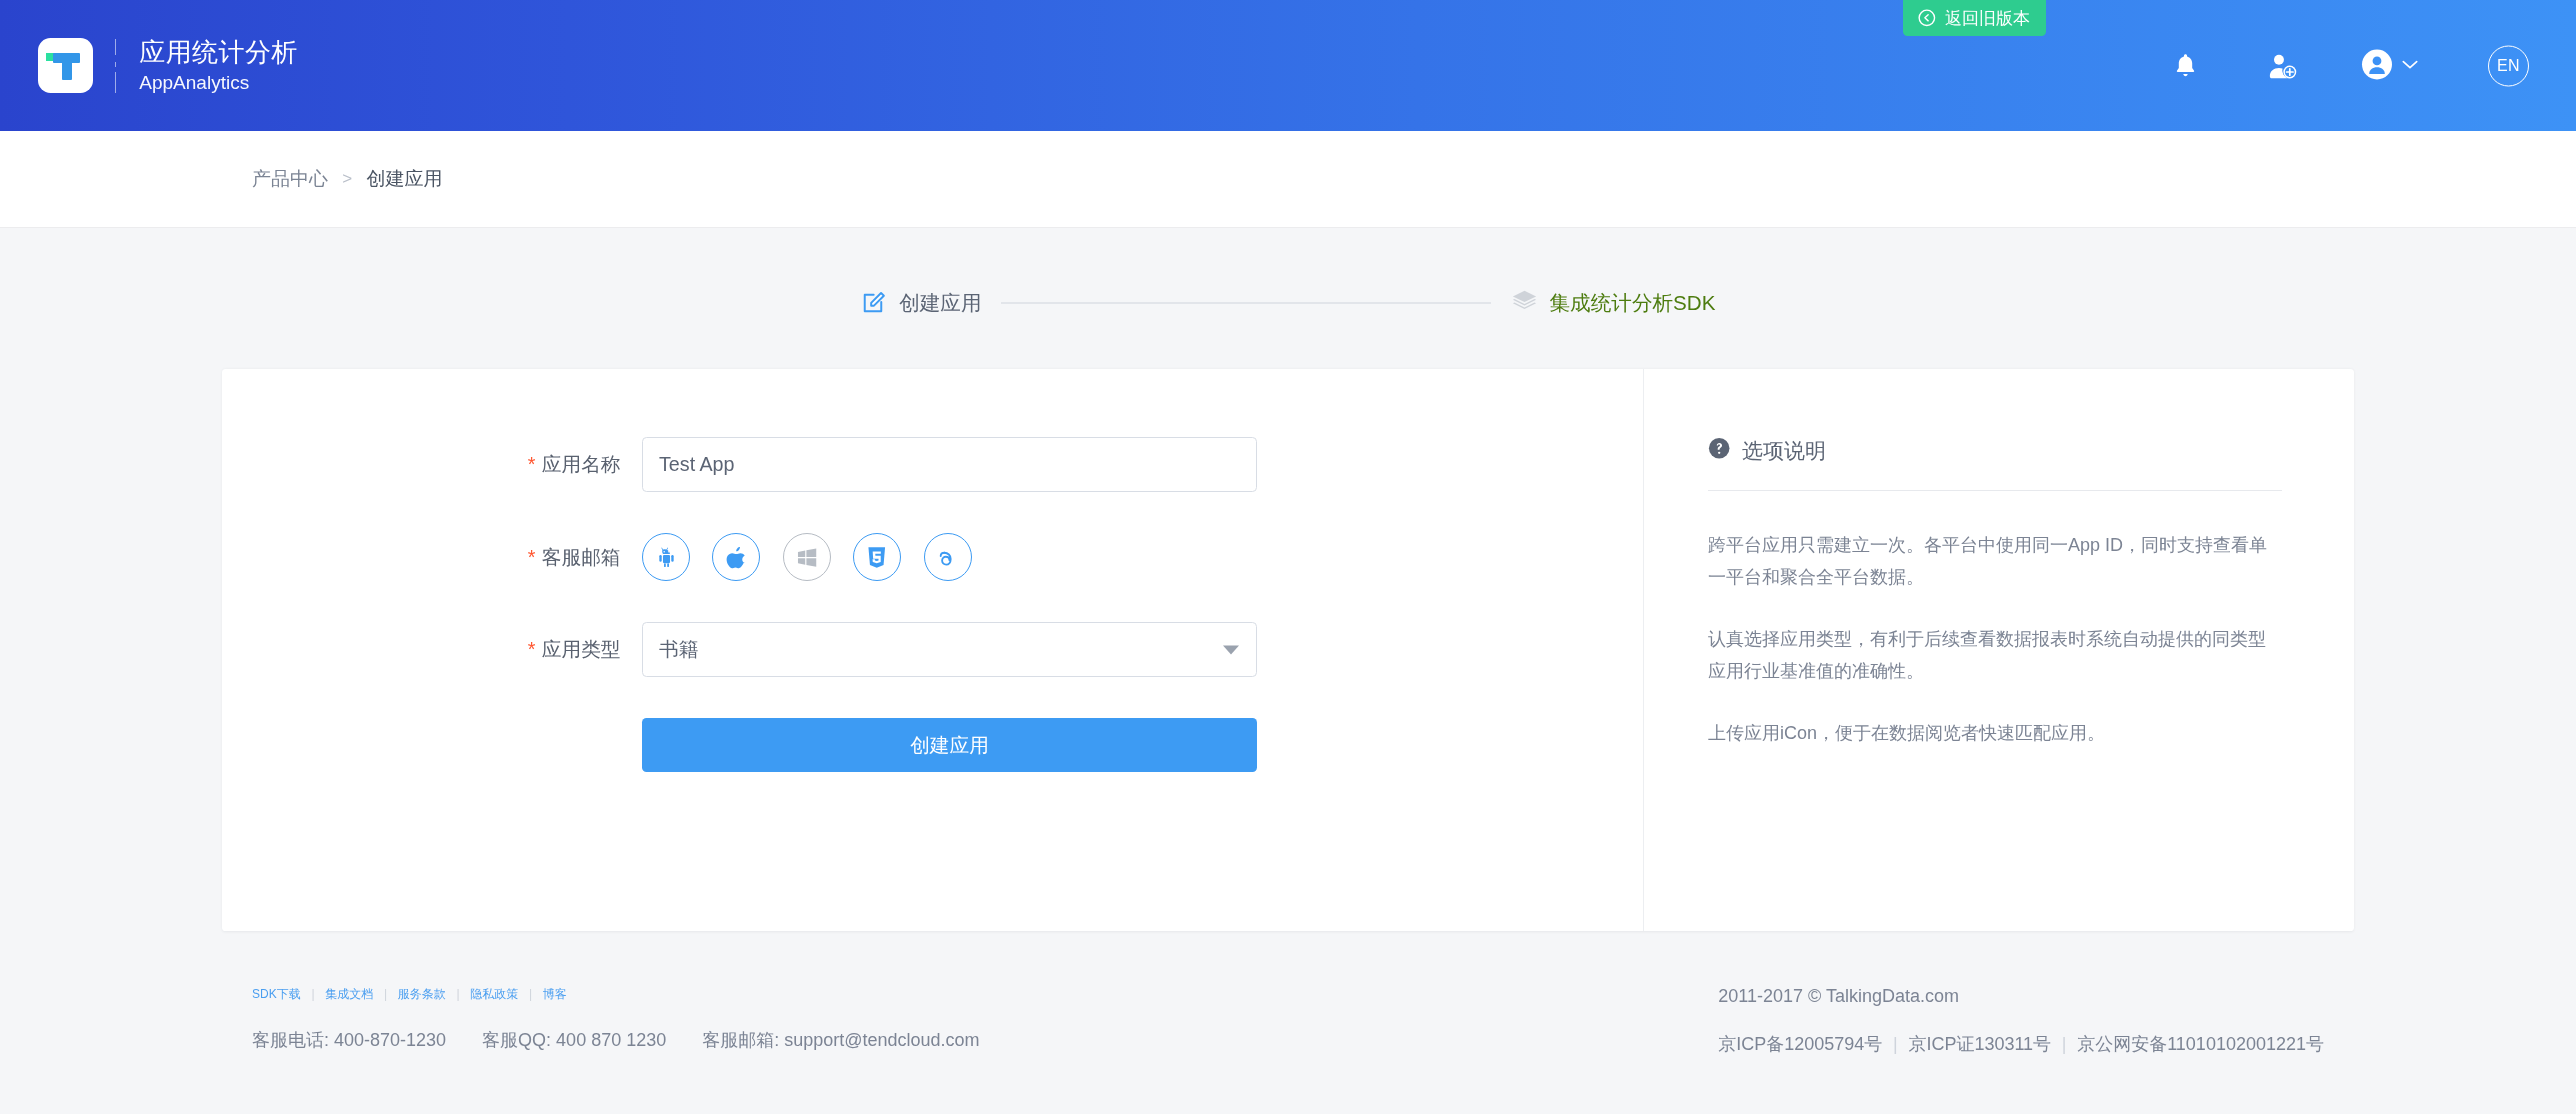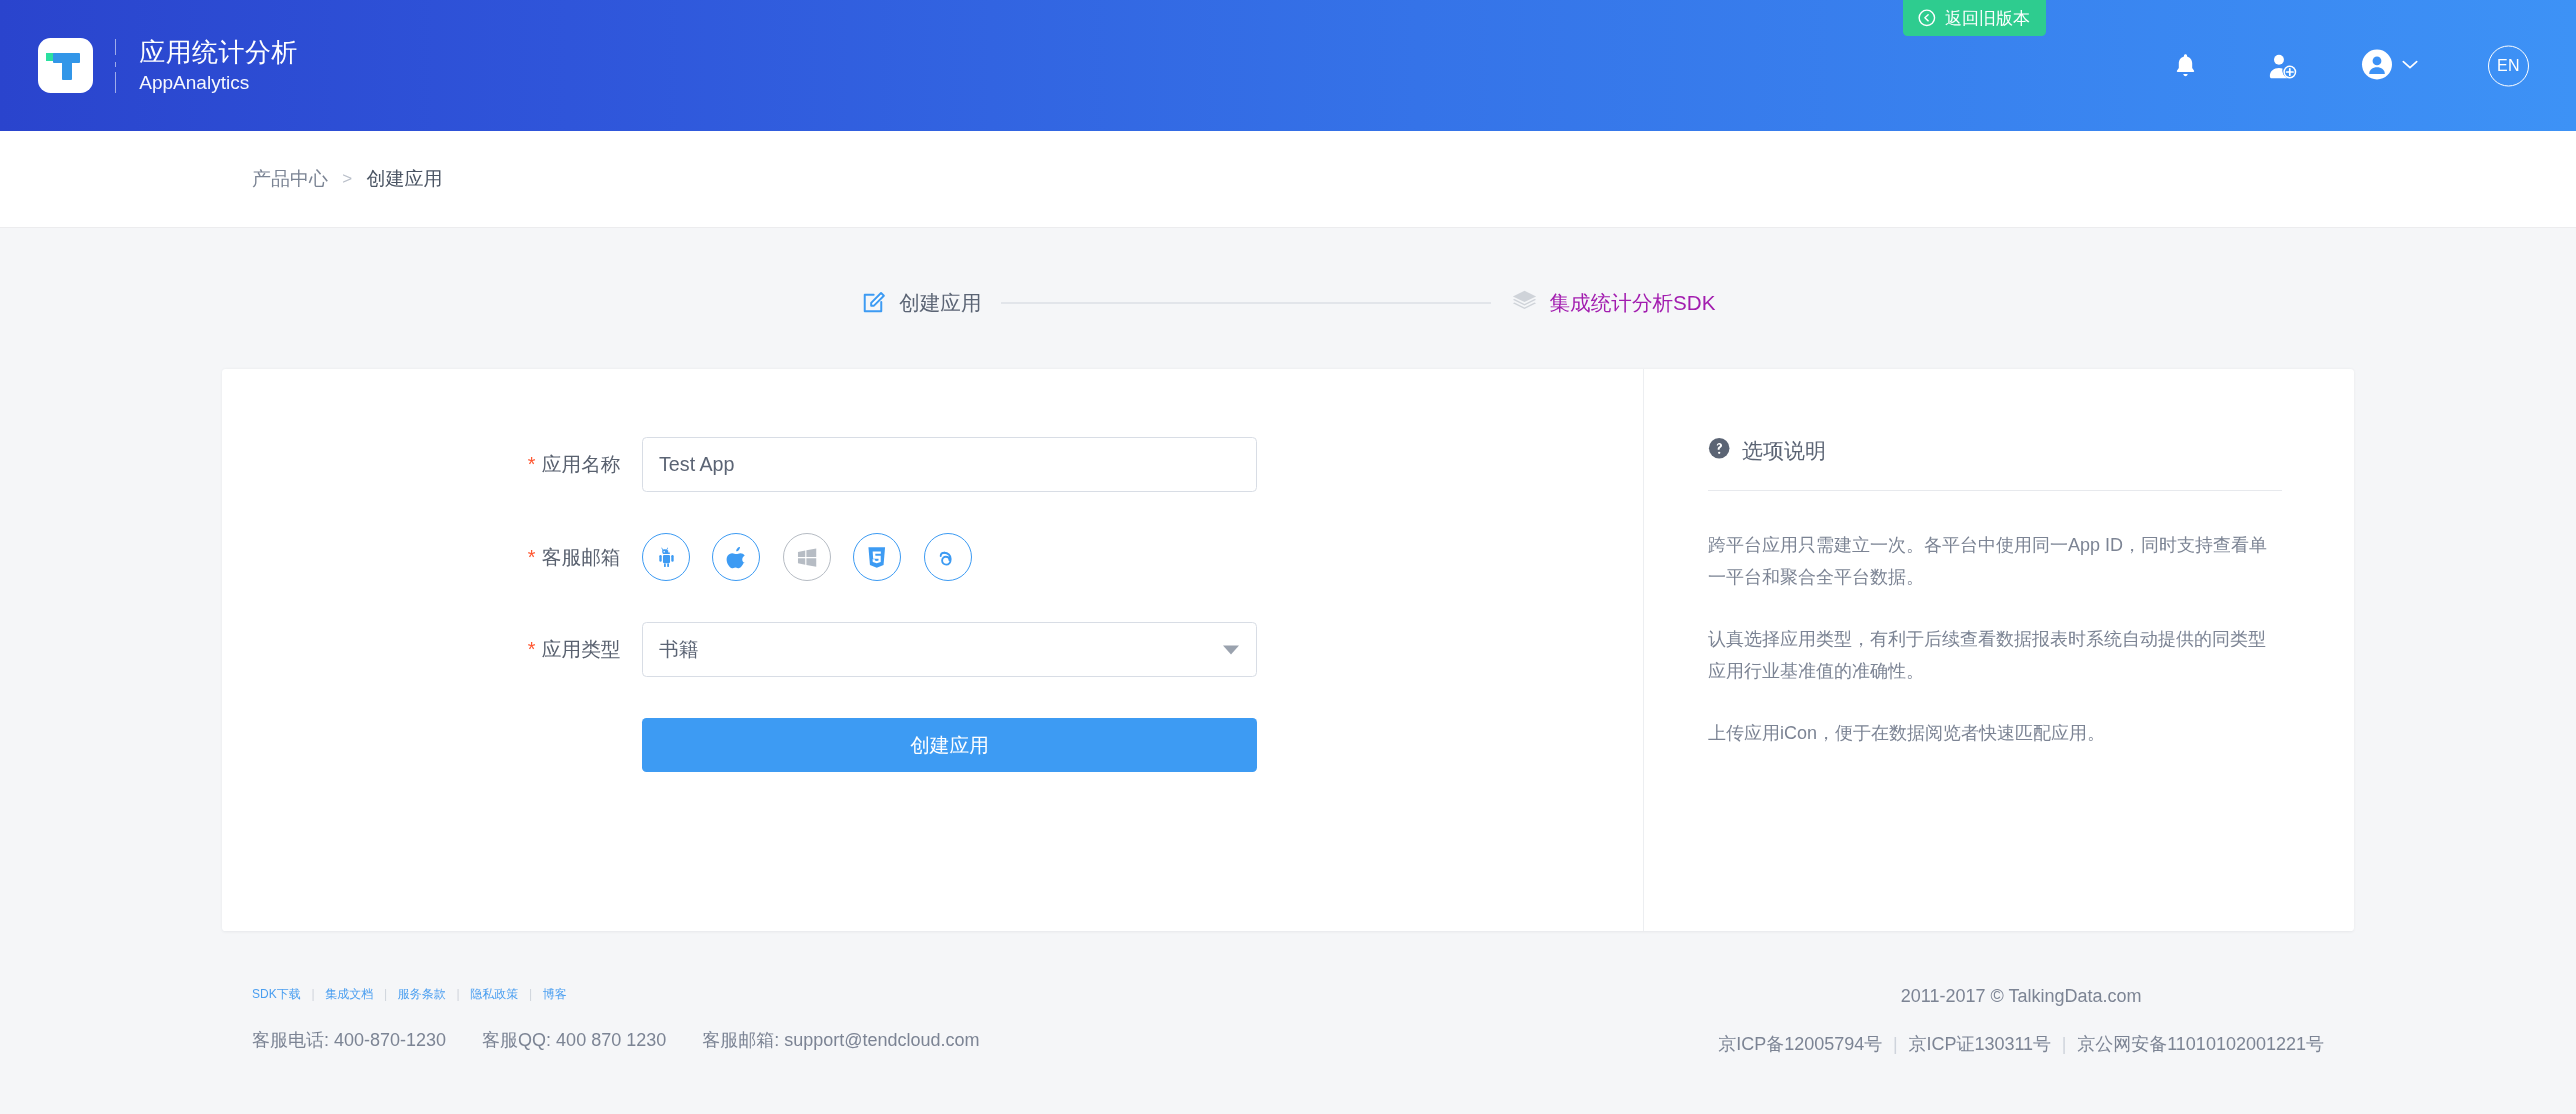--- a/index.html
+++ b/index.html
@@ -151,21 +151,21 @@
   
   .steps {
     display: flex;
     align-items: center;
     justify-content: center;
     margin-top: 60px;
   }
   .step { display: flex; align-items: center; gap: 11.6px; }
   .step-label { font-size: 20.6px; }
   .step-active .step-label { color: #5b6474; }
-  .step-inactive .step-label { color: #a21caf; }
+  .step-inactive .step-label { color: #4d7c0f; }
   .step-line {
     width: 490px;
     height: 1.8px;
     background: #e2e5ea;
     margin: 0 19.7px;
   }
 
   
   .card {
     margin: 51px auto 0;
@@ -290,21 +290,21 @@
   .help-p:last-child { margin-bottom: 0; }
 
   
   .footer {
     margin-top: 55px;
     padding: 0 252px;
     display: flex;
     justify-content: space-between;
     align-items: flex-start;
   }
-  .footer-col-right { text-align: center; }
+  .footer-col-right { text-align: left; }
   .footer-links {
     font-size: 12px;
     color: #4a9ef0;
     margin-bottom: 25px;
     white-space: nowrap;
   }
   .footer-links a { color: #4a9ef0; text-decoration: none; }
   .footer-links .bar { color: #cfd4dc; margin: 0 10.7px; }
   .footer-contact {
     font-size: 18px;

